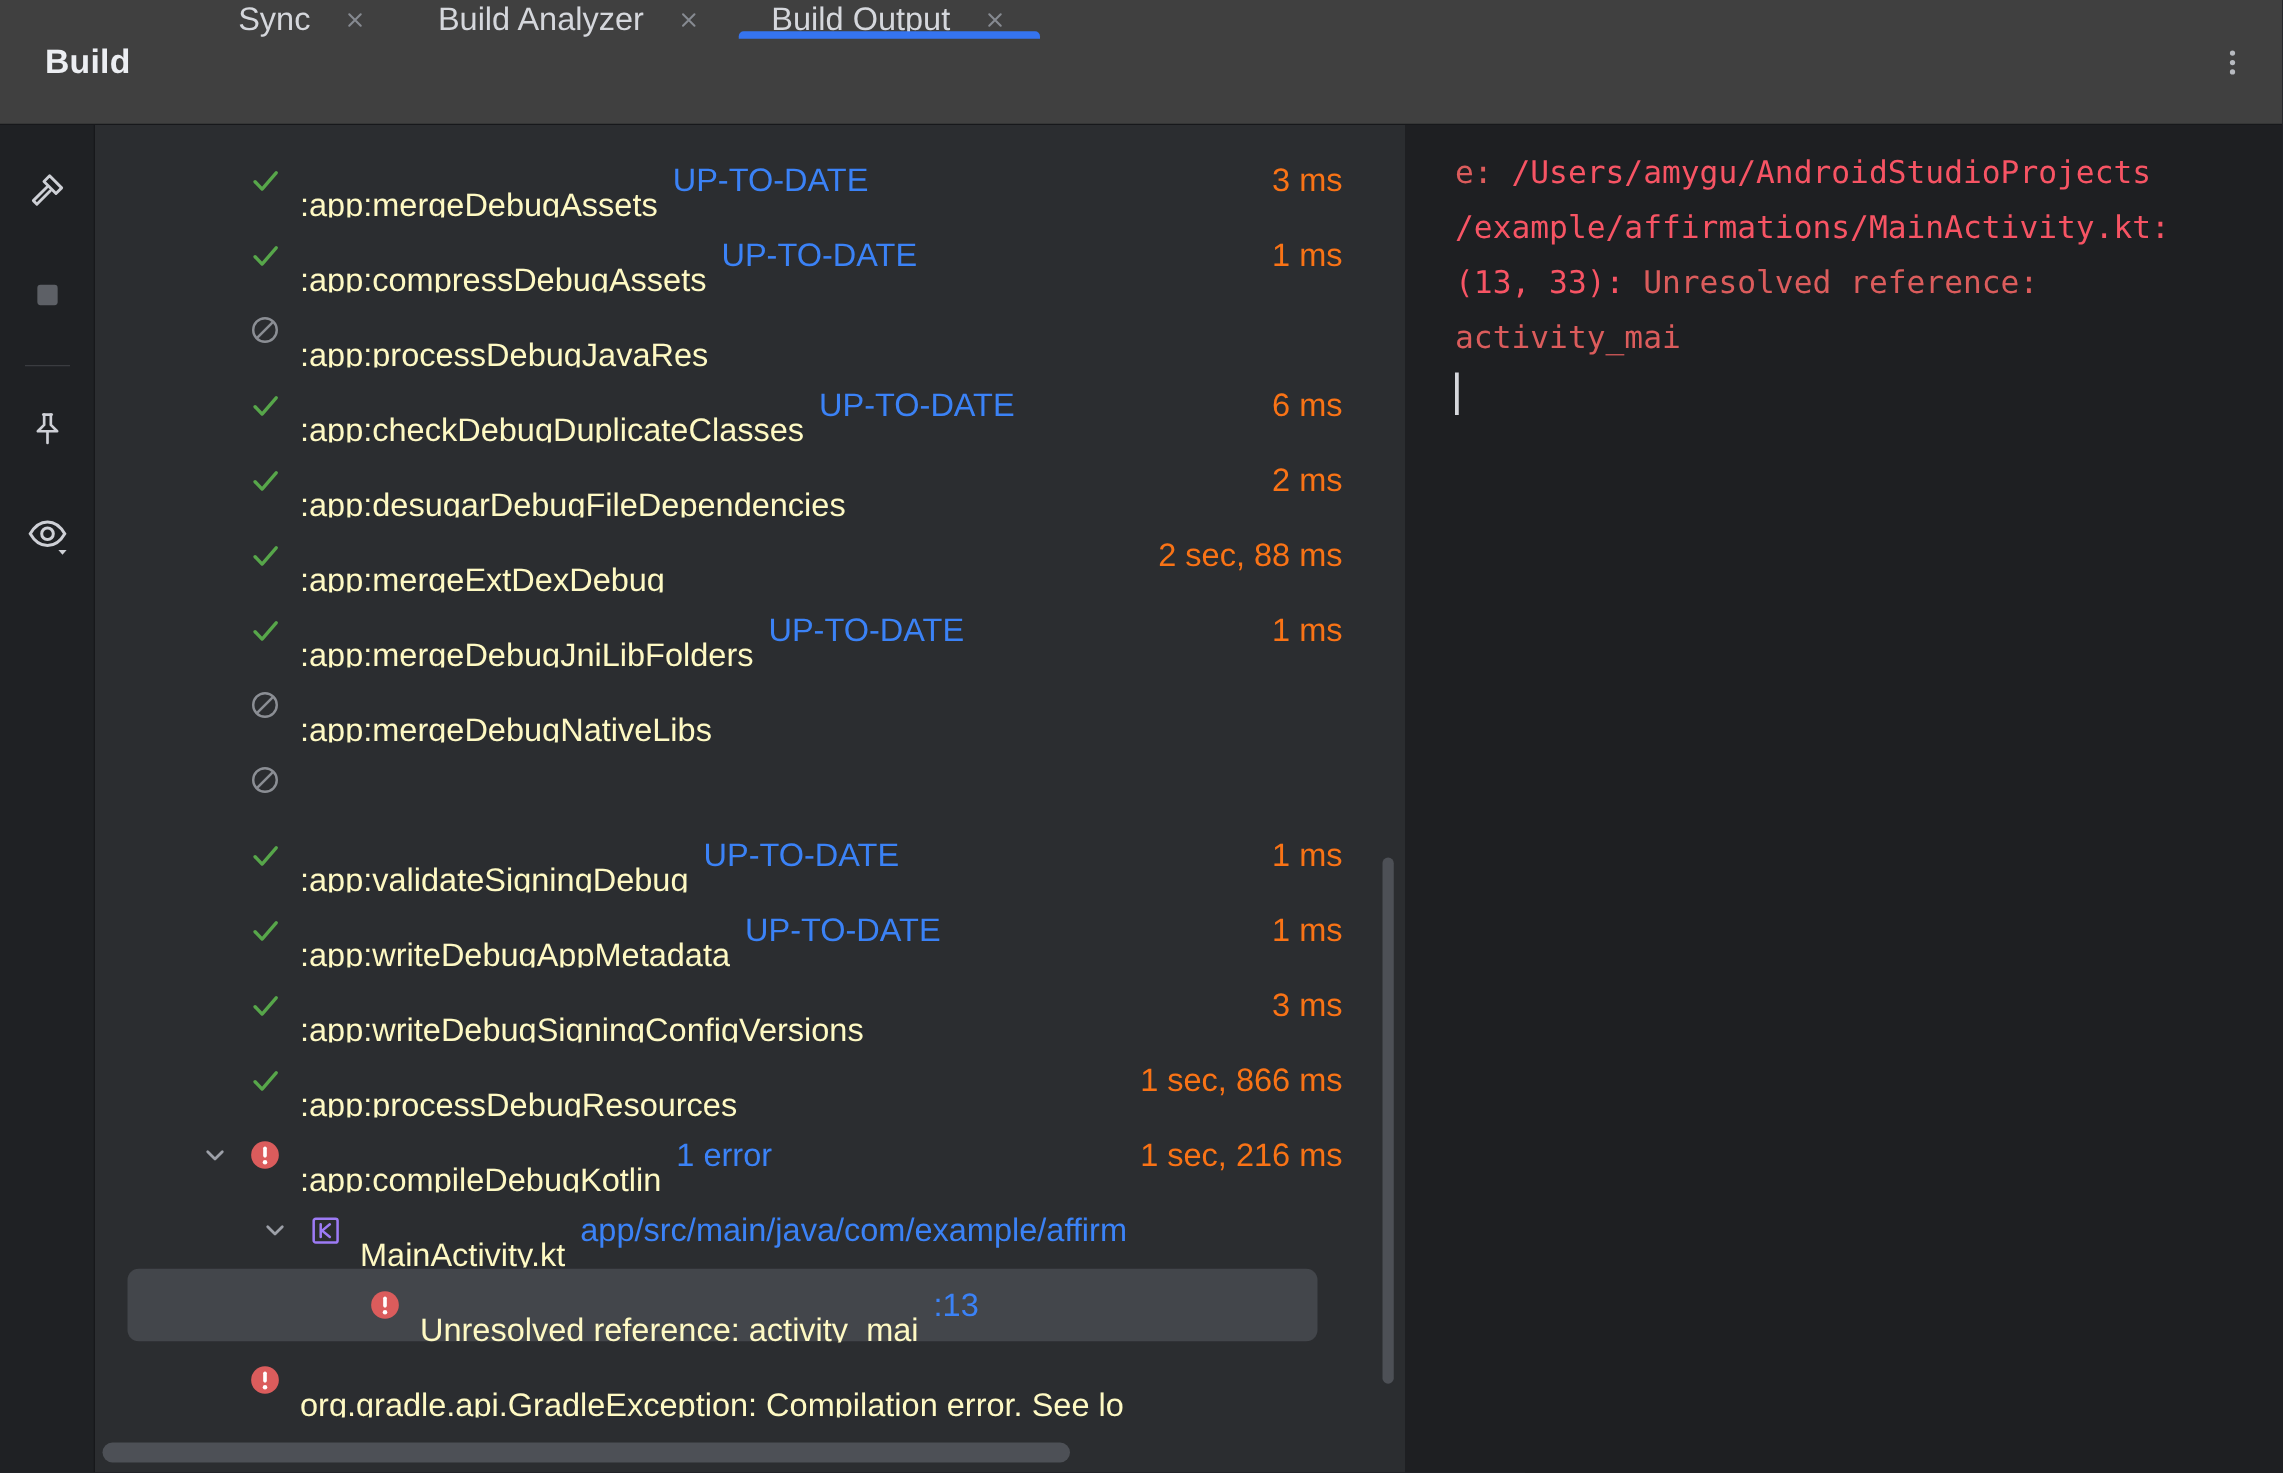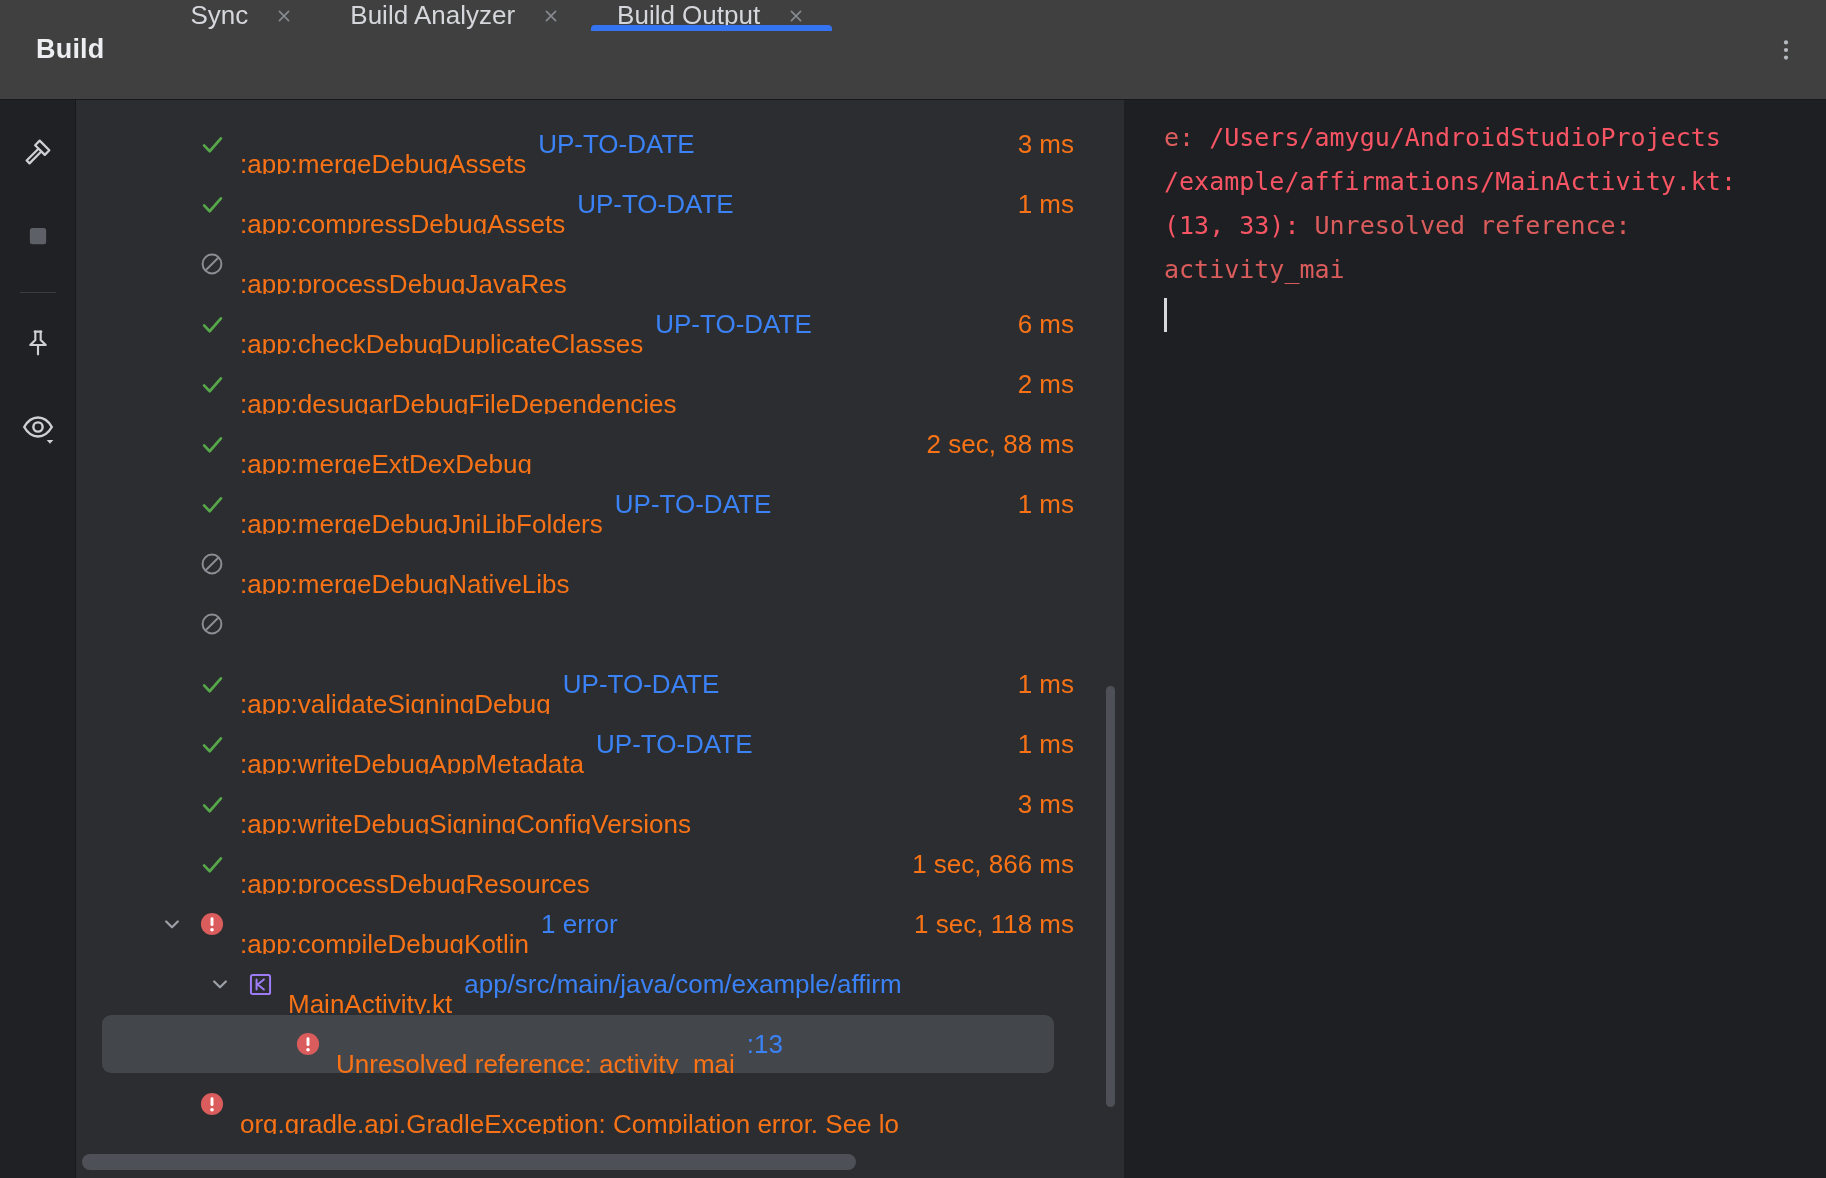--- a/index.html
+++ b/index.html
@@ -61,21 +61,21 @@
     content:"";position:absolute;left:26px;right:70px;top:1px;bottom:1px;
     border-radius:9px;background:var(--selection,#43464B);z-index:0;
   }
   .indent{flex:none;}
   .chev-slot{flex:none;width:48px;display:flex;align-items:center;justify-content:center;color:#9da0a8;}
   .icon{flex:none;width:32px;display:flex;align-items:center;justify-content:center;}
   .ic-green{color:var(--green,#57A64A);}
   .ic-gray{color:#8b8e94;}
   .ic-red{color:var(--red,#DB5C5C);}
   .ic-purple{color:var(--purple,#9D7BF5);}
-  .row-label{margin-left:12px;color:#f97316;overflow:hidden;margin-top:40px;}
+  .row-label{margin-left:12px;color:#fef9c3;overflow:hidden;margin-top:40px;}
   .row-suffix{margin-left:12px;color:#3b82f6;overflow:hidden;}
   .row-time{margin-left:auto;flex:none;padding-left:24px;color:#f97316;}
   
   .vscroll{
     position:absolute;right:9px;top:586px;width:9px;height:421px;
     border-radius:5px;background:#54575d;opacity:.85;
   }
   .hscroll{
     position:absolute;left:6px;bottom:8px;width:774px;height:16px;
     border-radius:8px;background:#54575d;opacity:.85;
@@ -323,21 +323,21 @@
             </span>
             <span class="icon ic-red">
               <svg width="28" height="28" viewBox="0 0 24 24">
                 <circle cx="12" cy="12" r="9.5" fill="currentColor"></circle>
                 <rect x="10.75" y="6.2" width="2.5" height="7.6" rx="1.25" fill="#ffffff"></rect>
                 <circle cx="12" cy="16.9" r="1.55" fill="#ffffff"></circle>
               </svg>
             </span>
             <span class="row-label">:app:compileDebugKotlin</span>
             <span class="row-suffix">1 error</span>
-            <span class="row-time">1 sec, 118 ms</span>
+            <span class="row-time">1 sec, 216 ms</span>
           </div>
           <div class="tree-row level-1">
             <span class="indent" style="width:48px"></span>
             <span class="chev-slot">
               <svg width="28" height="28" viewBox="0 0 24 24" fill="none" stroke="currentColor" stroke-width="1.9" stroke-linecap="round" stroke-linejoin="round">
                 <path d="M7 9.8l5 5 5-5"></path>
               </svg>
             </span>
             <span class="icon ic-purple">
               <svg width="27" height="27" viewBox="0 0 24 24" fill="none" stroke="currentColor" stroke-width="1.8" stroke-linejoin="round">

